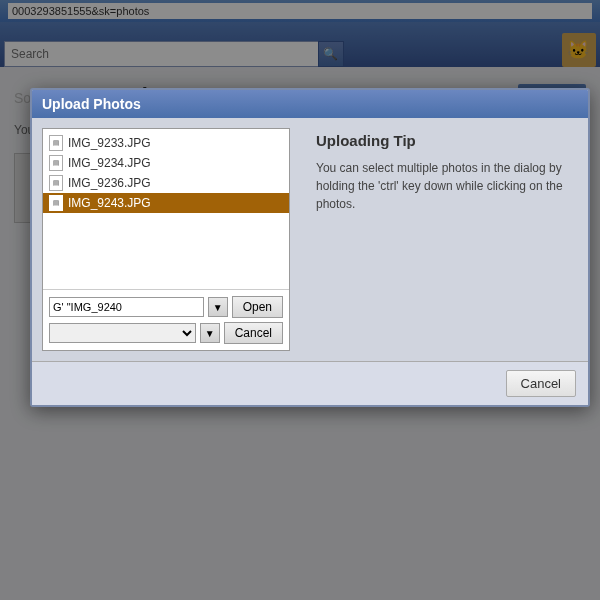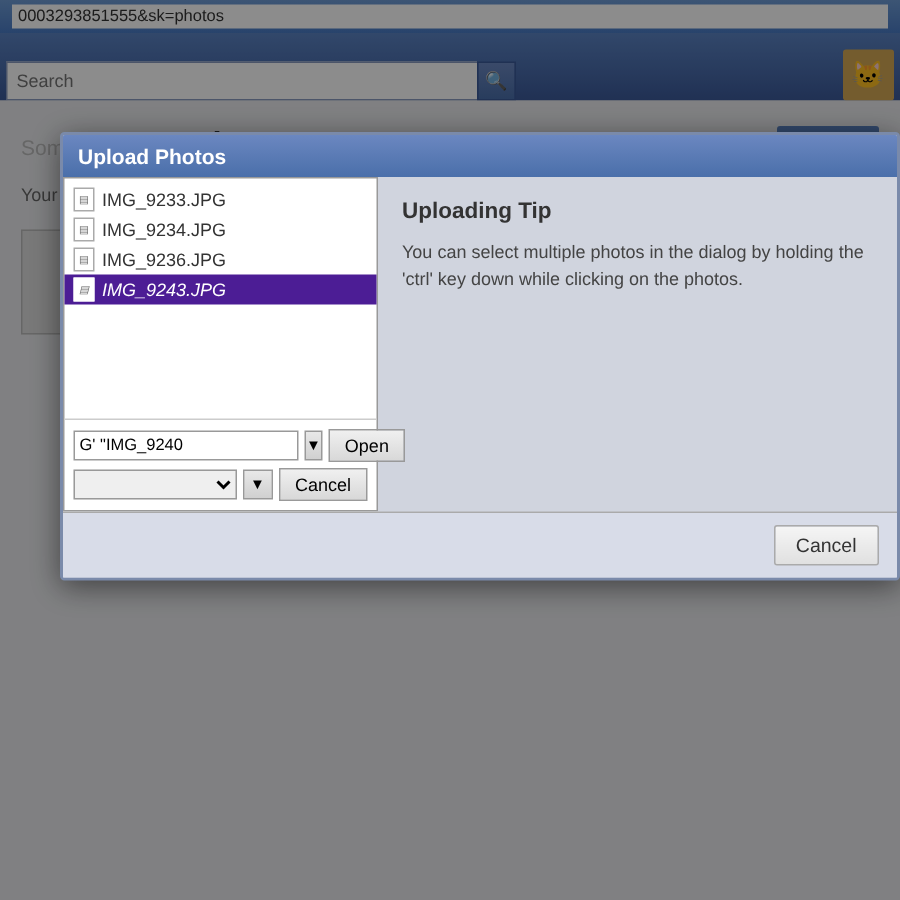--- a/index.html
+++ b/index.html
@@ -128,21 +128,21 @@
     }
 
     
     .modal-overlay {
       position: fixed;
       top: 0; left: 0; right: 0; bottom: 0;
       background: rgba(0,0,0,0.45);
       z-index: 100;
       display: flex;
       align-items: flex-start;
-      justify-content: flex-end;
+      justify-content: center;
       padding-top: 88px;
       padding-left: 20px;
     }
 
     
     .upload-dialog {
       background: #d0d4de;
       border: 2px solid #7a8aaa;
       border-radius: 3px;
       width: 560px;
@@ -158,42 +158,42 @@
       border-radius: 1px 1px 0 0;
     }
 
     .dialog-body {
       display: flex;
       padding: 0;
     }
 
     
     .file-browser {
-      width: 210px;
+      width: 248px;
       background: white;
       border: 1px solid #999;
+      margin: 10px;
       min-height: 200px;
     }
 
     .file-list {
       padding: 4px 0;
       min-height: 160px;
     }
     .file-item {
       display: flex;
       align-items: center;
       padding: 2px 6px;
       font-size: 12px;
       color: #333;
       cursor: default;
     }
     .file-item.selected {
-      background: #4c1d95;
+      background: #a16207;
       color: white;
-      font-style: italic;
     }
     .file-icon {
       width: 14px;
       height: 16px;
       background: white;
       border: 1px solid #aaa;
       margin-right: 5px;
       font-size: 7px;
       display: flex;
       align-items: center;

